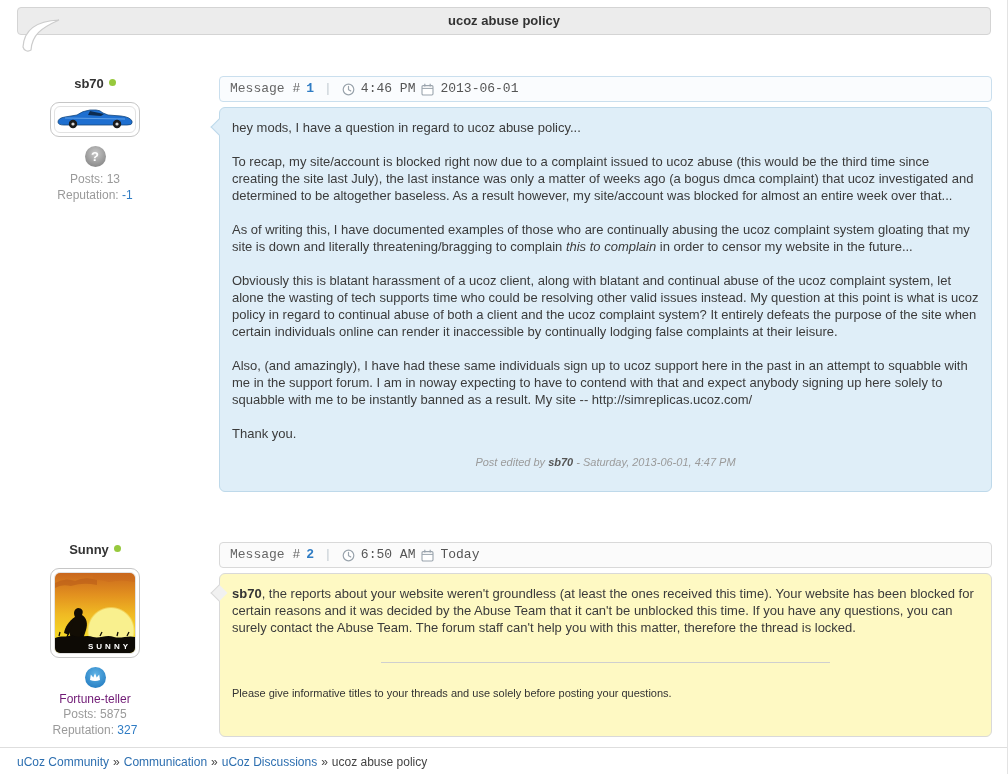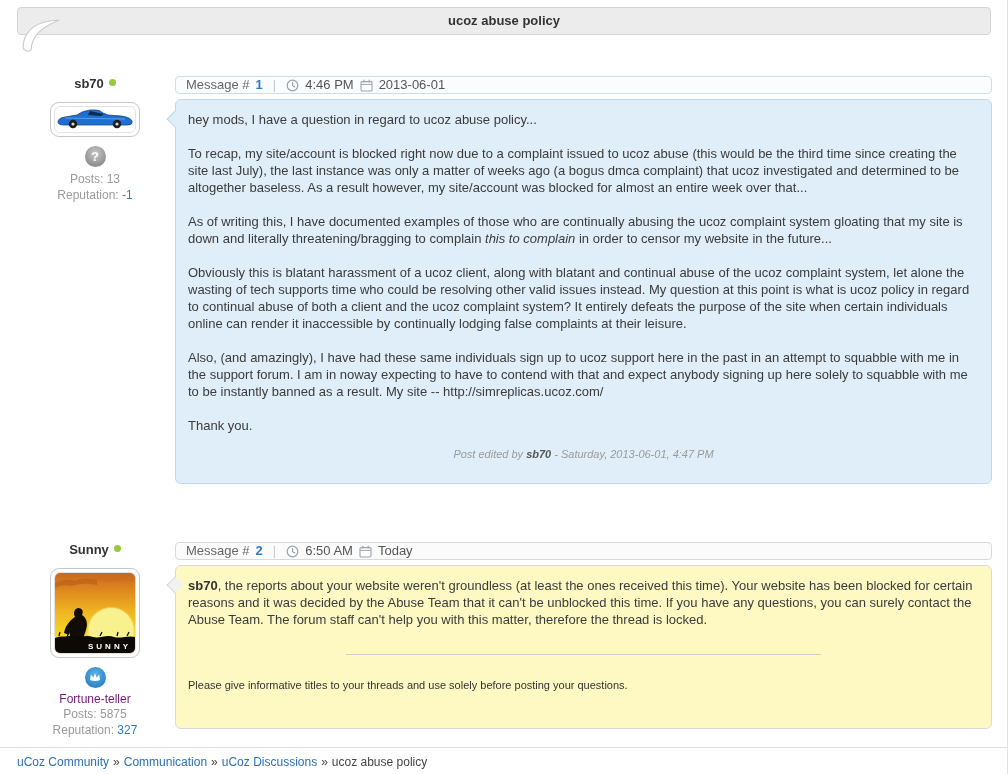--- a/index.html
+++ b/index.html
@@ -23,21 +23,21 @@
     text-align: center;
     line-height: 26px;
     font-weight: bold;
     color: #333;
   }
   .curl {
     position: absolute; left: 1px; top: 9px; width: 62px; height: 36px;
   }
 
   
-  .post { position: absolute; left: 20px; right: 15px; display: flex; }
+  .post { position: absolute; left: 20px; right: 15px; display: flex; gap: 44px; }
   .post-1 { top: 70px; }
   .post-2 { top: 536px; }
 
   .user-col { width: 150px; flex-shrink: 0; text-align: center; padding-top: 6px; }
   .user-name { font-weight: bold; color: #333; font-size: 13px; }
   .online-dot { display: inline-block; width: 7px; height: 7px; border-radius: 50%;
     background: #97c93d; margin-left: 5px; vertical-align: 2px; }
 
   .avatar-frame {
     display: inline-block; margin-top: 11px; padding: 3px;
@@ -64,23 +64,23 @@
   .badge-crown { background: radial-gradient(circle at 50% 35%, #5fb2e5, #2b83c6 75%); }
 
   .user-meta { color: #9a9a9a; font-size: 12px; line-height: 16px; }
   .rep-value { color: #2f7cc4; }
   .user-rank { color: #701a75; font-size: 12px; margin-top: 2px; }
 
   
   .msg-col { flex: 1; margin-left: 5px; padding-top: 6px; }
 
   .msg-header {
-    height: 18px; line-height: 24px; padding: 0 10px;
+    height: 26px; line-height: 24px; padding: 0 10px;
     border-radius: 4px; font-size: 13px; color: #666;
-    display: flex; align-items: center; gap: 6px;
+    display: flex; align-items: center; gap: 6px; font-family: Liberation Mono, monospace;
   }
   .post-1 .msg-header { background: #fafcfe; border: 1px solid #cadfee; }
   .post-2 .msg-header { background: #fbfbfb; border: 1px solid #d9d9d9; }
   .msg-num { color: #2f7cc4; font-weight: bold; }
   .meta-sep { color: #c3cbd2; padding: 0 4px; }
   .meta-icon { display: inline-flex; vertical-align: -1px; }
   .meta-text { color: #555; }
 
   .msg-body {
     position: relative; margin-top: 5px; border-radius: 6px;

